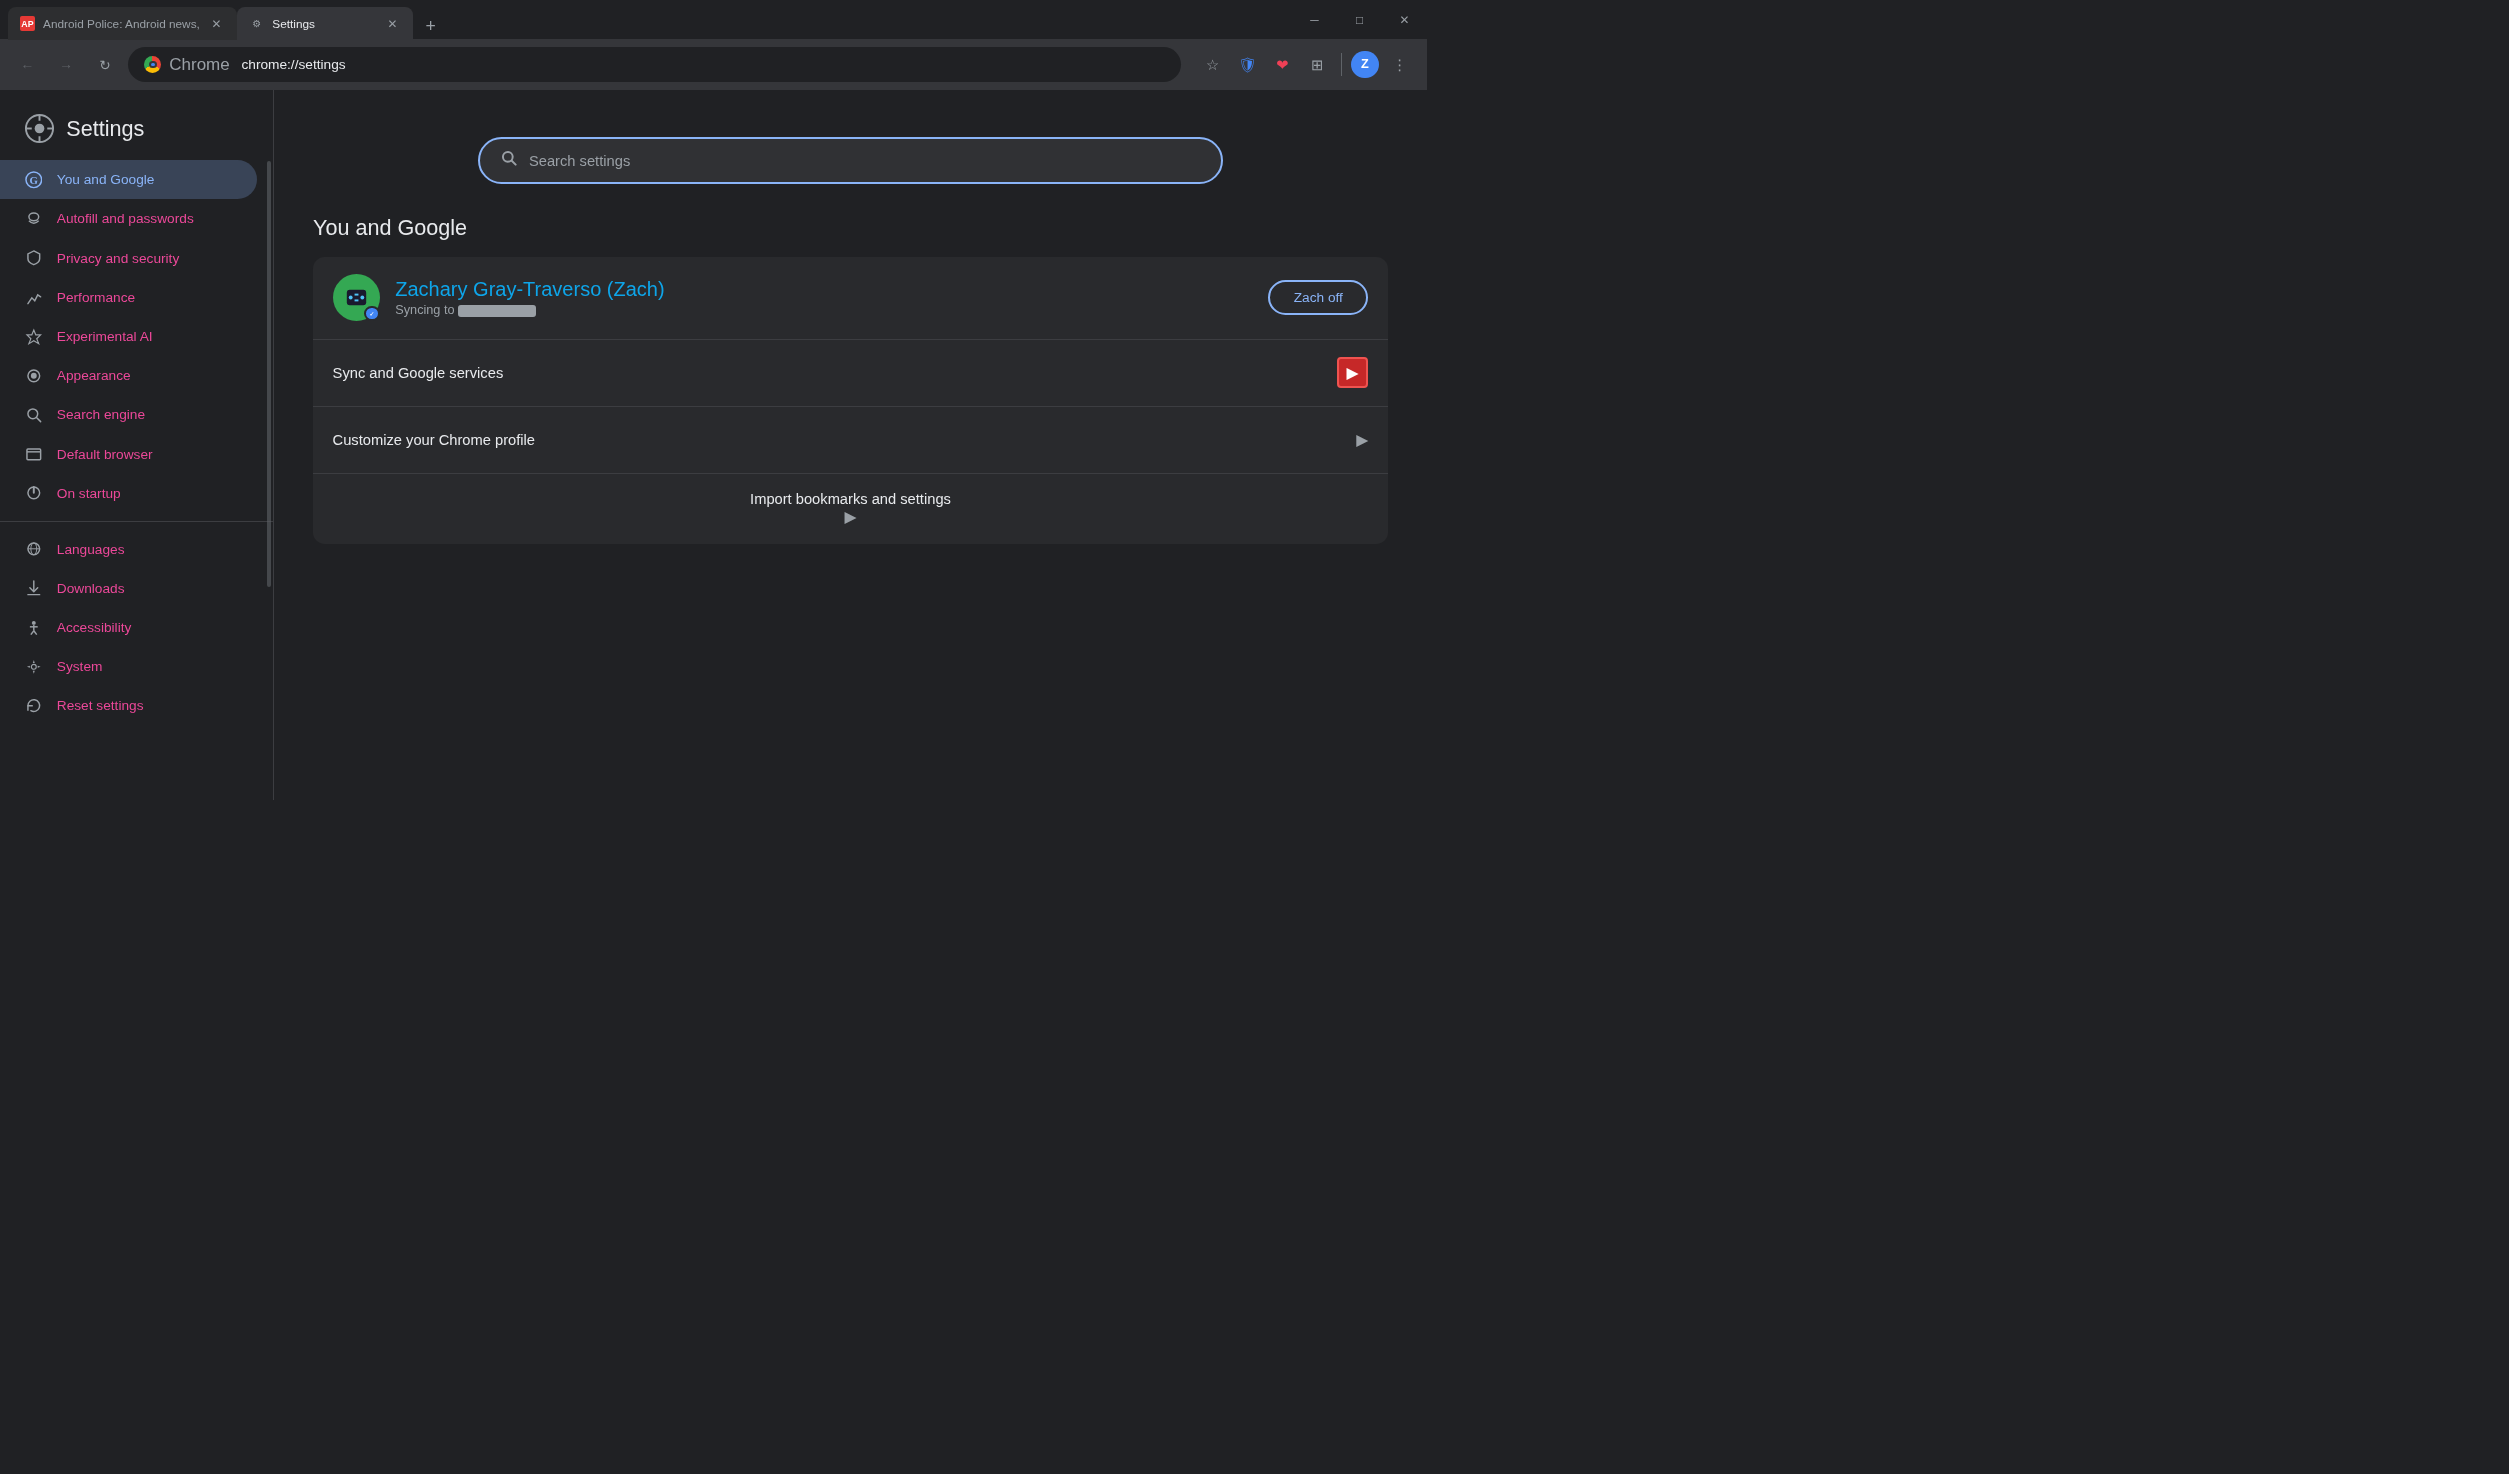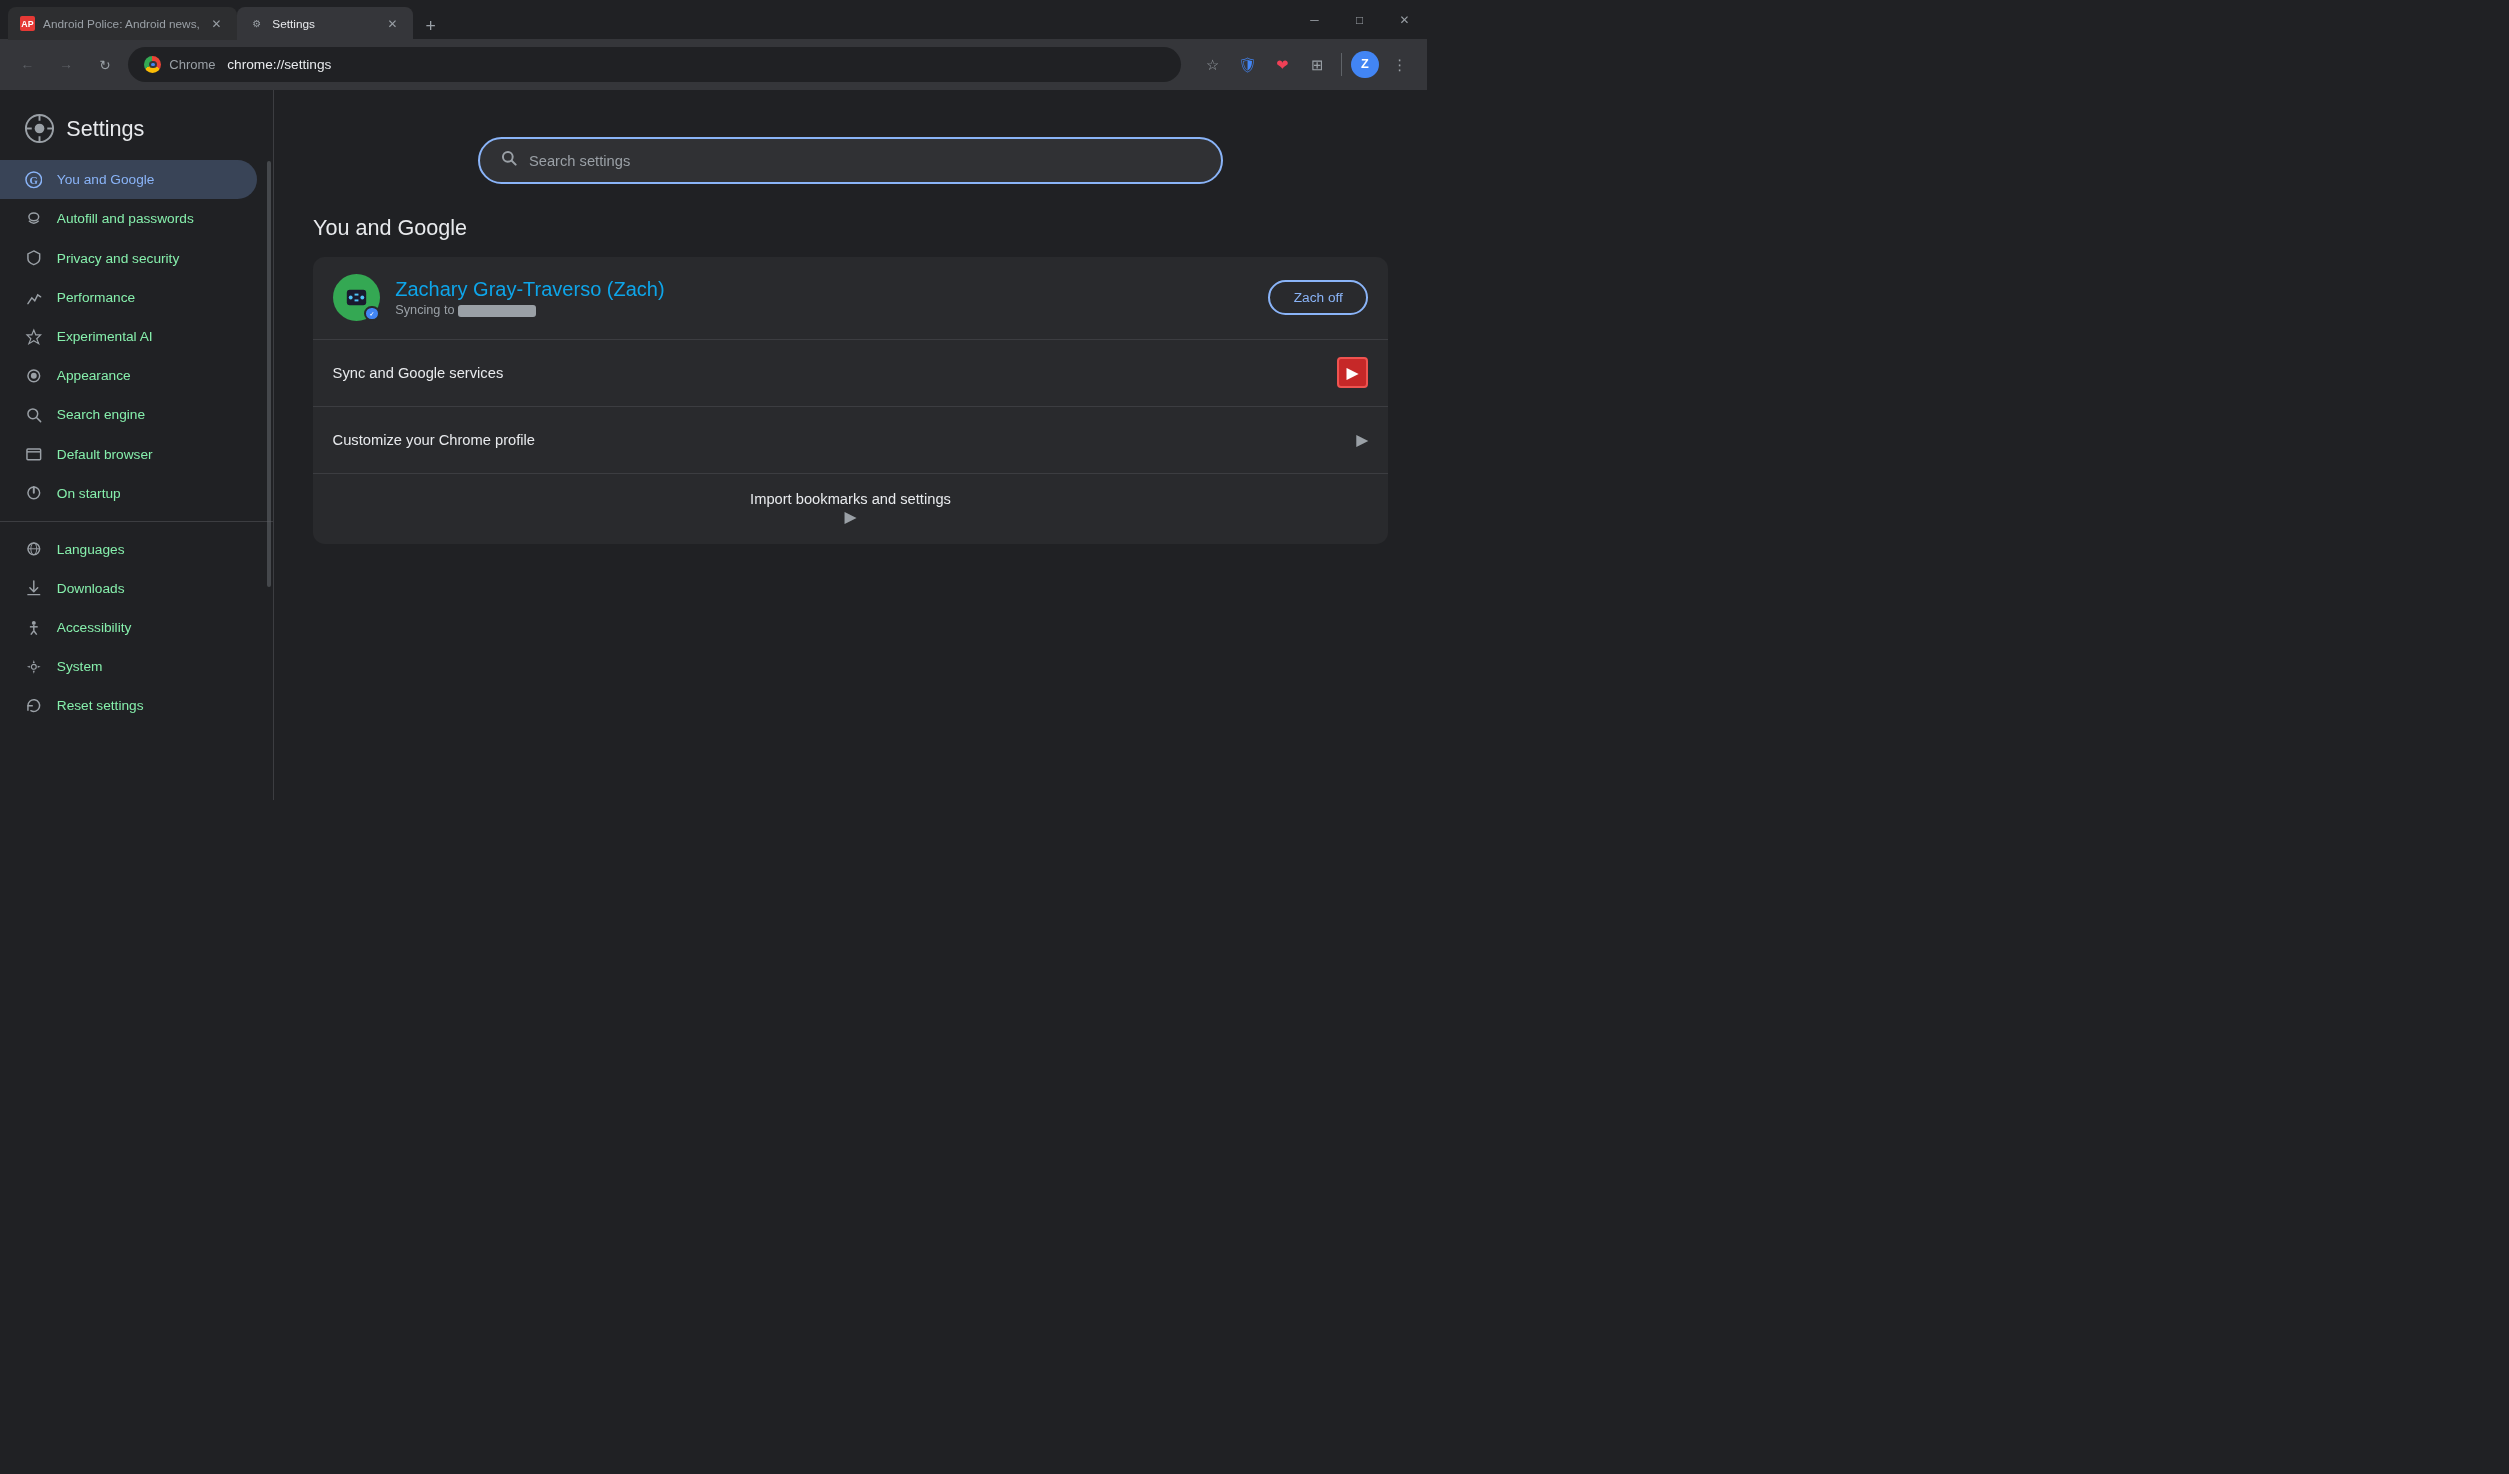--- a/index.html
+++ b/index.html
@@ -142,21 +142,21 @@
       background: #4285f4;
       border: 2px solid #35363a;
     }
     .address-text {
       font-size: 13.7px;
       color: #e8eaed;
       flex: 1;
     }
     .address-brand {
       color: #9aa0a6;
-      font-size: 13px;
+      font-size: 17px;
       font-weight: 500;
       margin-right: 3.9px;
     }
     .toolbar-icons {
       display: flex;
       align-items: center;
       gap: 3.9px;
       padding-left: 7.8px;
     }
     .toolbar-icon {
@@ -225,21 +225,21 @@
     }
     .nav-item {
       display: flex;
       align-items: center;
       gap: 13.7px;
       padding: 9.8px 23.5px;
       cursor: pointer;
       border-radius: 0 23.5px 23.5px 0;
       margin-right: 15.7px;
       font-size: 13.7px;
-      color: #86efac;
+      color: #ec4899;
     }
     .nav-item.active { background: #394457; color: #8ab4f8; }
     .nav-icon {
       width: 19.6px; height: 19.6px;
       display: flex;align-items:center;justify-content:center;
       color: #9aa0a6;
       font-size: 15.7px;
       flex-shrink: 0;
     }
     .nav-item.active .nav-icon { color: #8ab4f8; }

